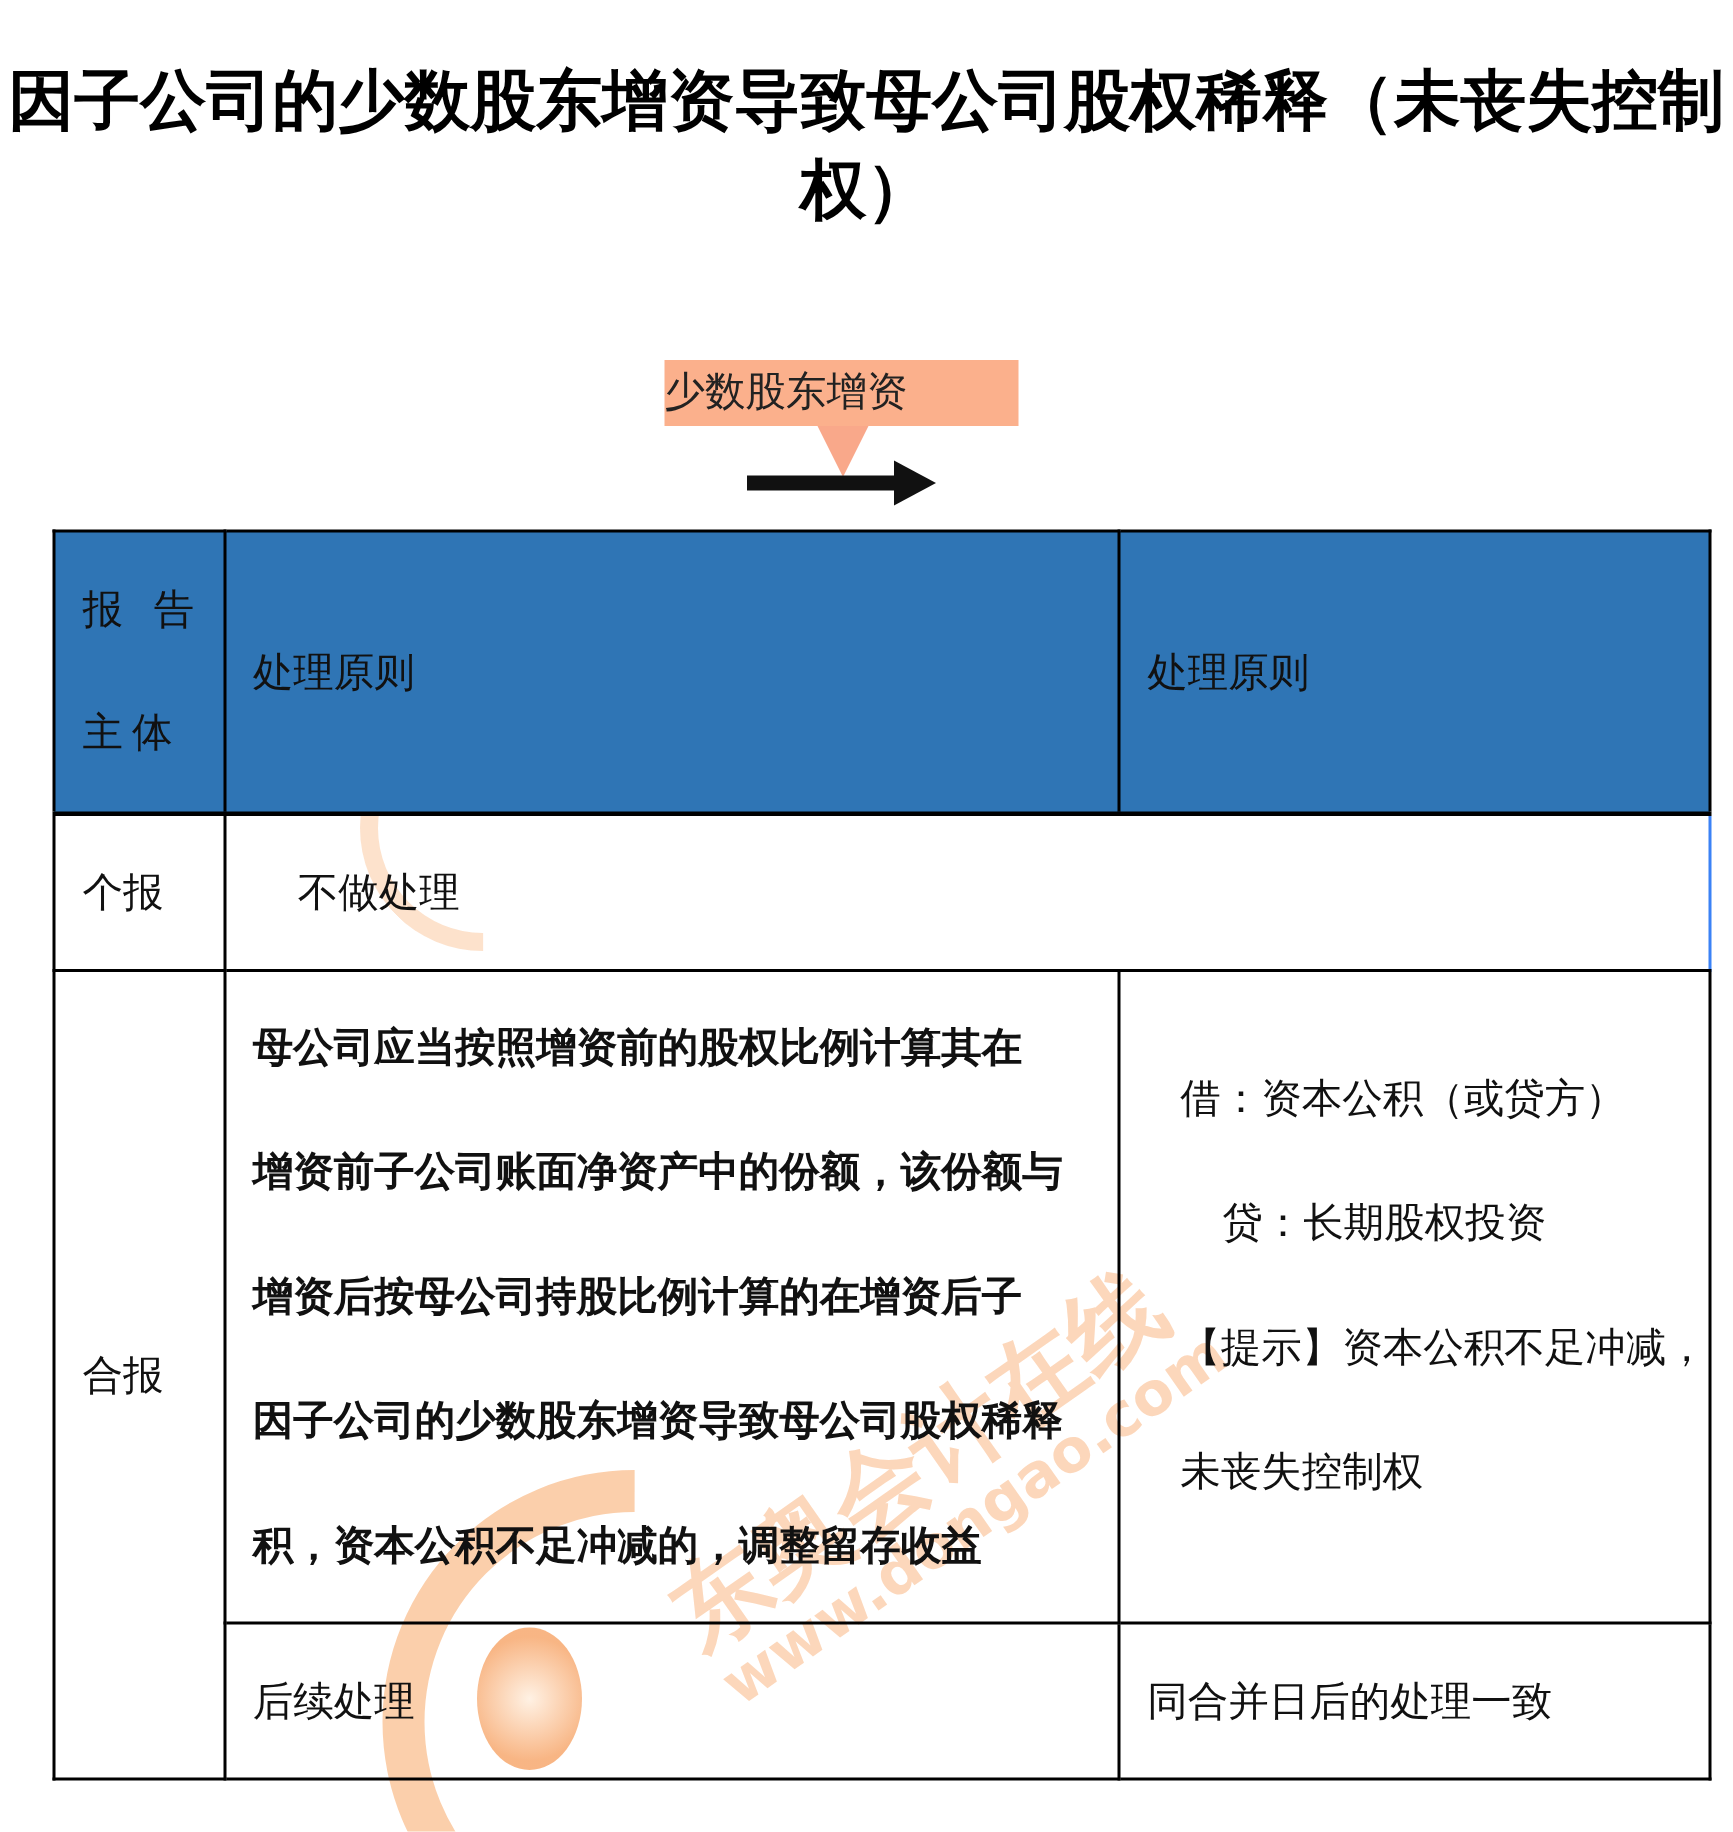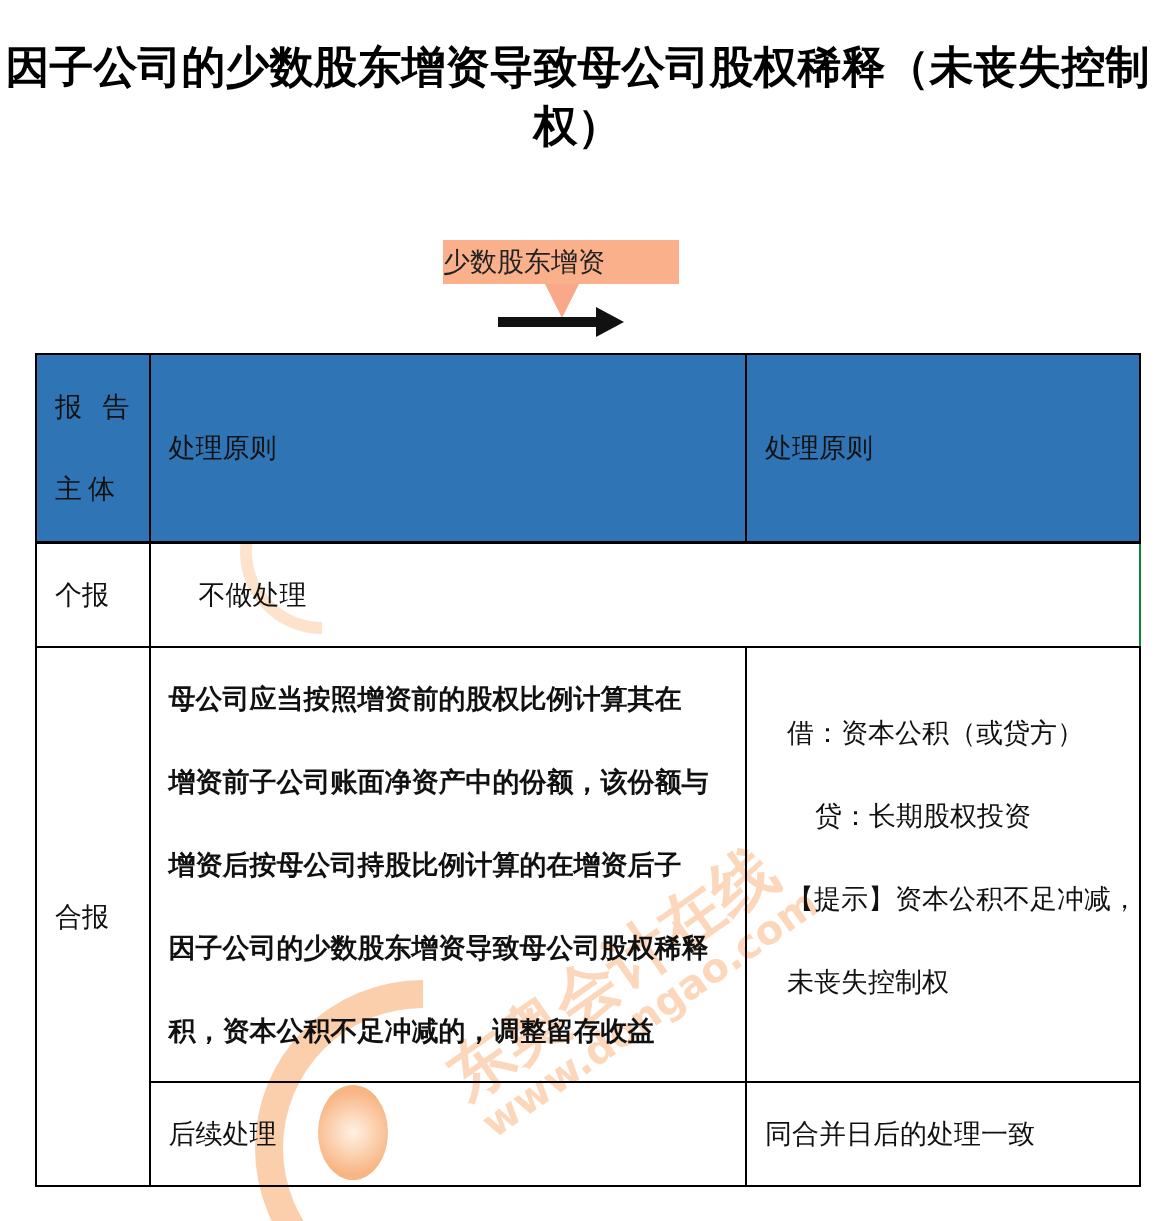--- a/index.html
+++ b/index.html
@@ -72,21 +72,21 @@
       <div class="head-c1">
         <span class="cell-text">报 告</span>
         <span class="cell-text">主体</span>
       </div>
     </td>
     <td class="c2">处理原则</td>
     <td class="c3">处理原则</td>
   </tr>
   <tr class="r1">
     <td>个报</td>
-    <td colspan="2" style="border-right:2px solid #15803d;padding-left:48px;">不做处理</td>
+    <td colspan="2" style="border-right:2px solid #3b82f6;padding-left:48px;">不做处理</td>
   </tr>
   <tr class="r2">
     <td rowspan="2">合报</td>
     <td class="multiline">
       <span class="cell-text">母公司应当按照增资前的股权比例计算其在</span>
       <span class="cell-text">增资前子公司账面净资产中的份额，该份额与</span>
       <span class="cell-text">增资后按母公司持股比例计算的在增资后子</span>
       <span class="cell-text">因子公司的少数股东增资导致母公司股权稀释</span>
       <span class="cell-text">积，资本公积不足冲减的，调整留存收益</span>
     </td>

